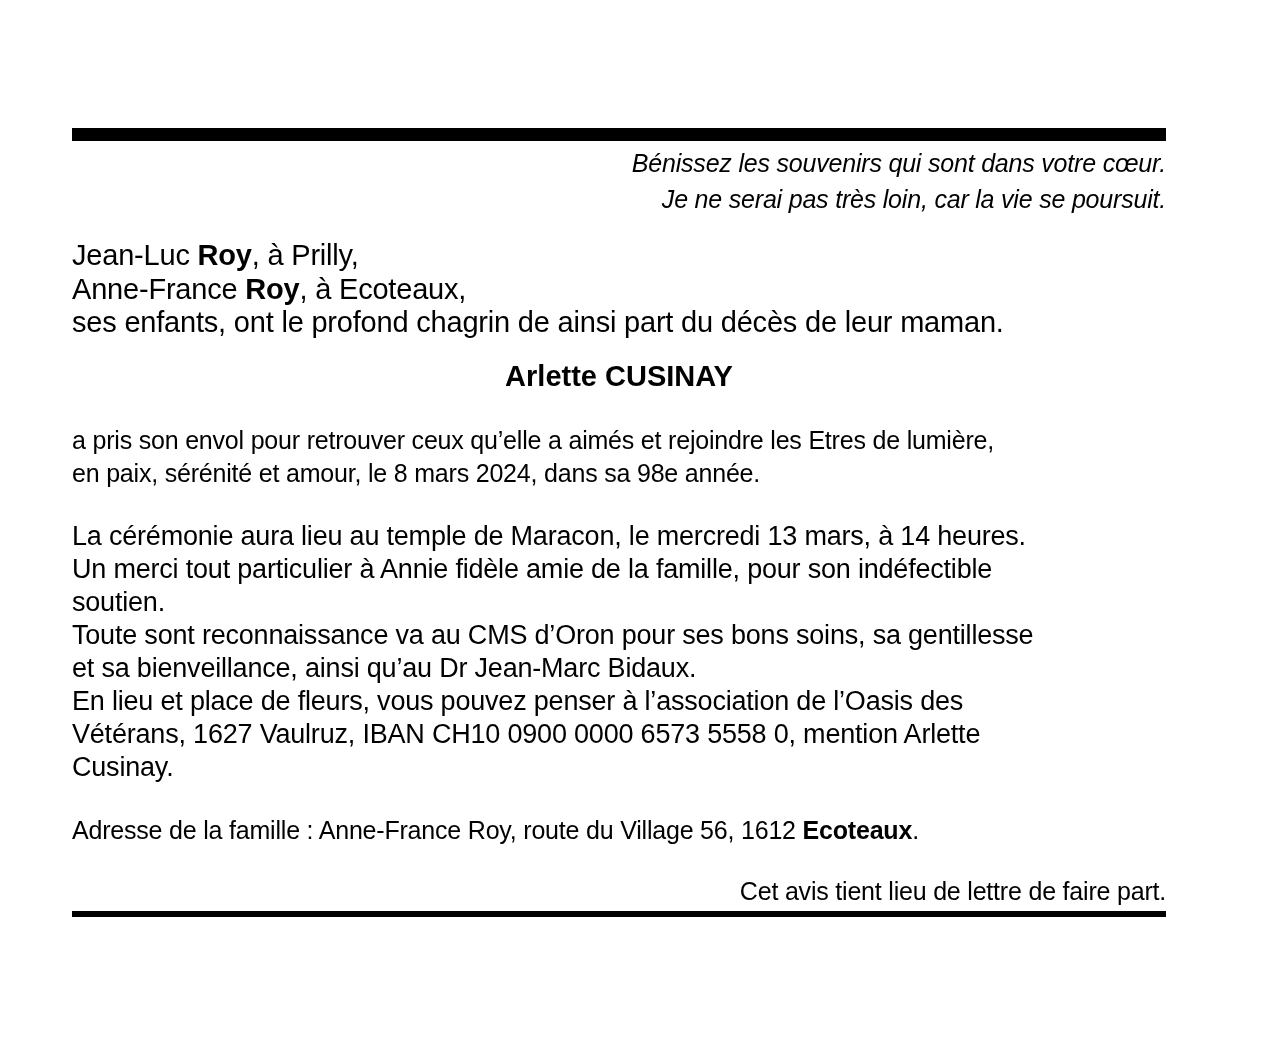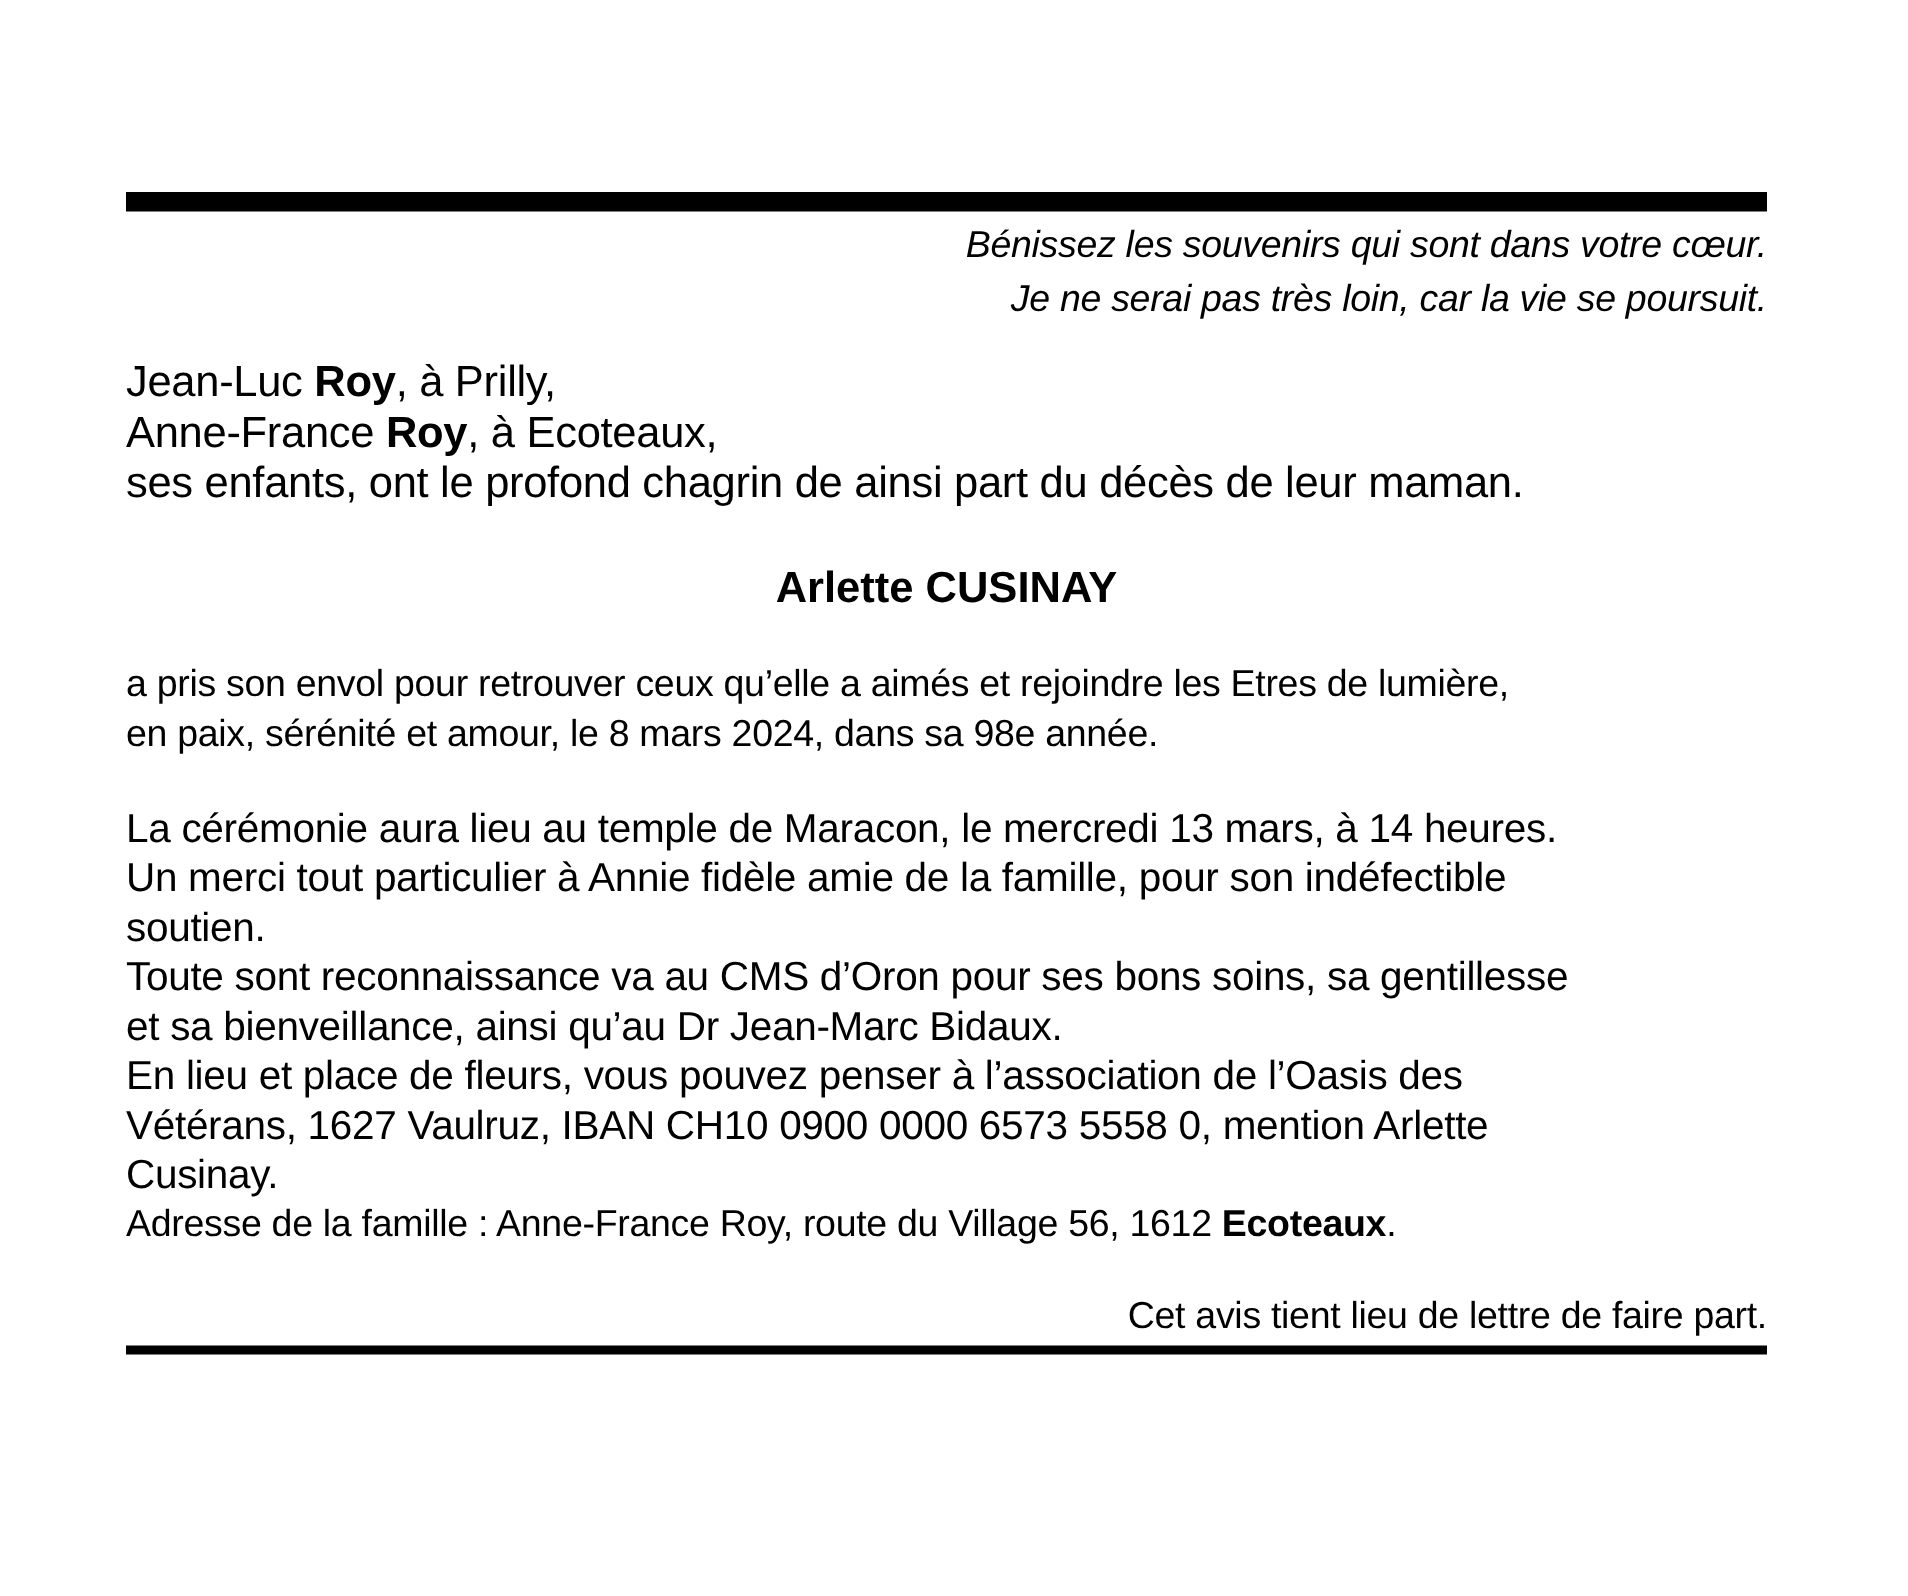--- a/index.html
+++ b/index.html
@@ -7,21 +7,21 @@
     position: relative;
     width: 1272px;
     height: 1064px;
     background: #ffffff;
     color: #000000;
     font-family: "Liberation Sans", "DejaVu Sans", sans-serif;
     overflow: hidden;
   }
   .content {
     position: absolute;
-    left: 84px;
+    left: 72px;
     top: 0;
     width: 1094px;
   }
   .rule { background: #000000; width: 100%; }
   .rule-top { margin-top: 128px; height: 13px; }
   .rule-bottom { margin-top: 3px; height: 6px; }
   .epigraph {
     margin-top: 4px;
     text-align: right;
     font-style: italic;
@@ -30,39 +30,40 @@
     letter-spacing: -0.2px;
   }
   .family {
     margin-top: 22px;
     font-size: 29px;
     line-height: 33.5px;
     letter-spacing: -0.2px;
   }
   .b { font-weight: bold; }
   .deceased {
-    margin-top: 32px;
+    margin-top: 16px;
     text-align: center;
     font-weight: bold;
     font-size: 29px;
     line-height: 40px;
   }
   .announcement {
     margin-top: 28px;
     font-size: 25px;
     line-height: 33.5px;
     letter-spacing: -0.2px;
   }
   .details {
     margin-top: 29px;
     font-size: 27px;
     line-height: 33px;
     letter-spacing: -0.2px;
   }
   .address {
+    margin-top: 30px;
     font-size: 25px;
     line-height: 33px;
     letter-spacing: -0.2px;
   }
   .footer-line {
     margin-top: 28px;
     text-align: right;
     font-size: 25px;
     line-height: 33px;
     letter-spacing: -0.2px;

